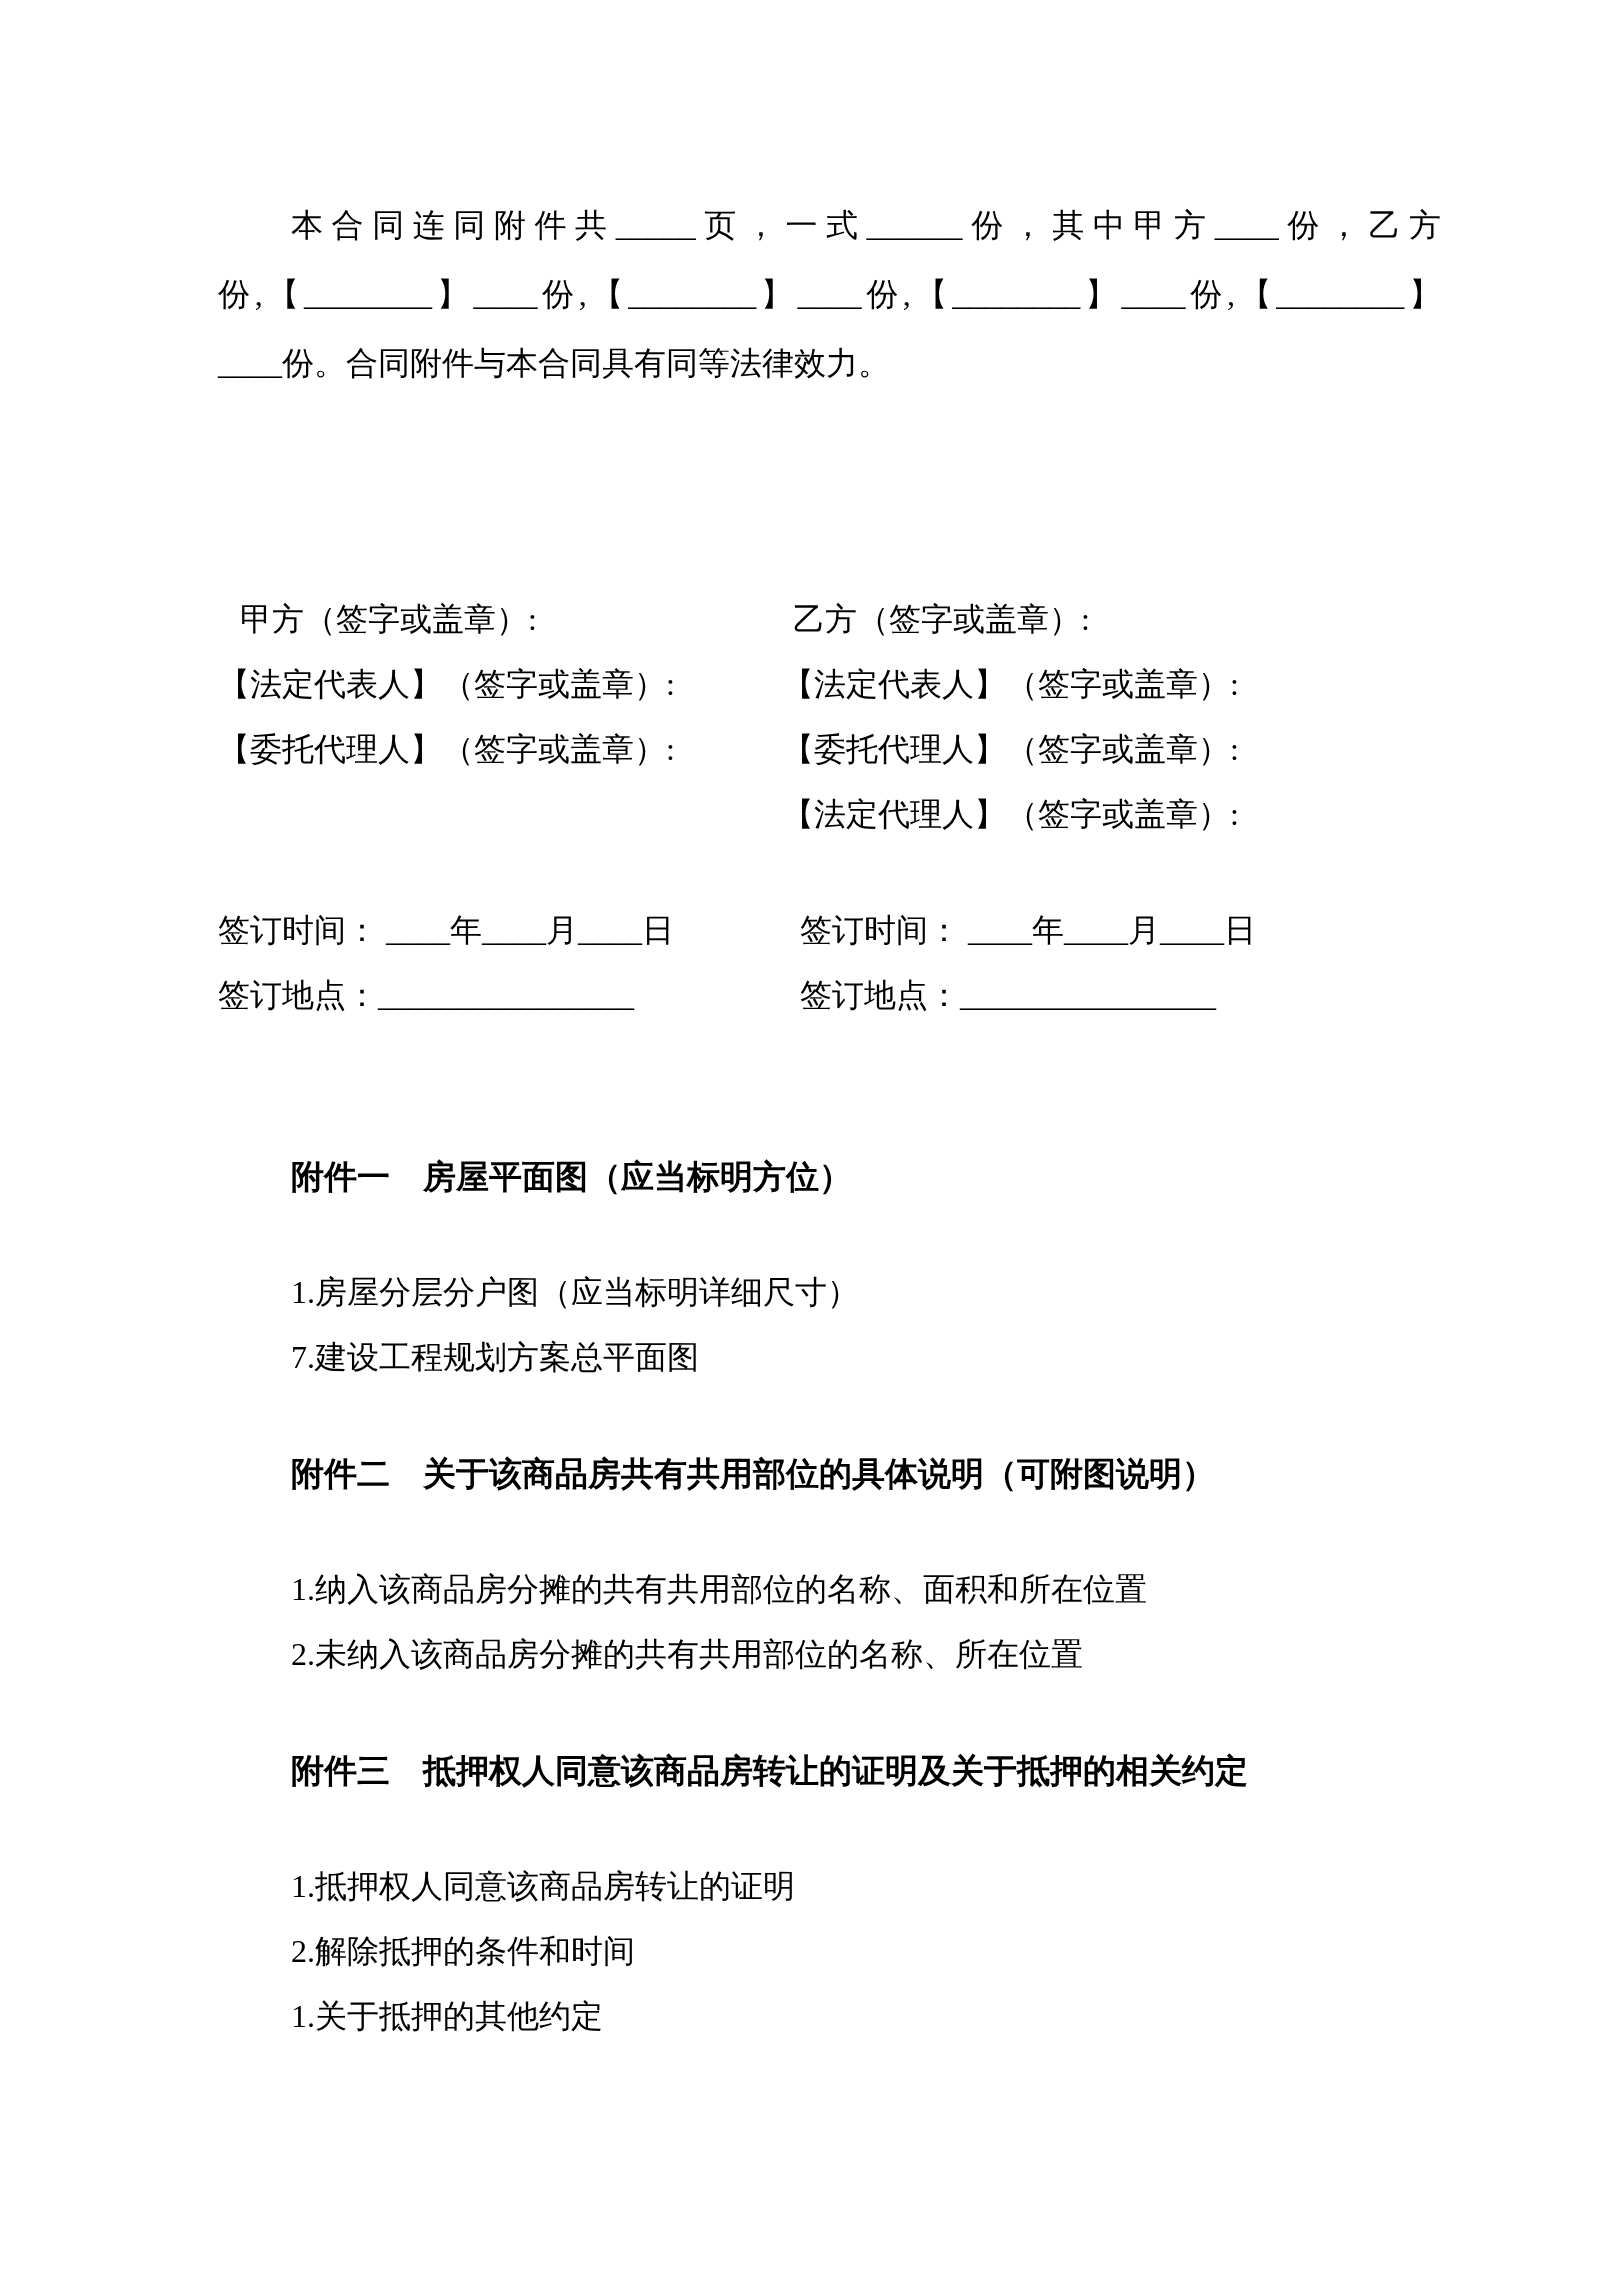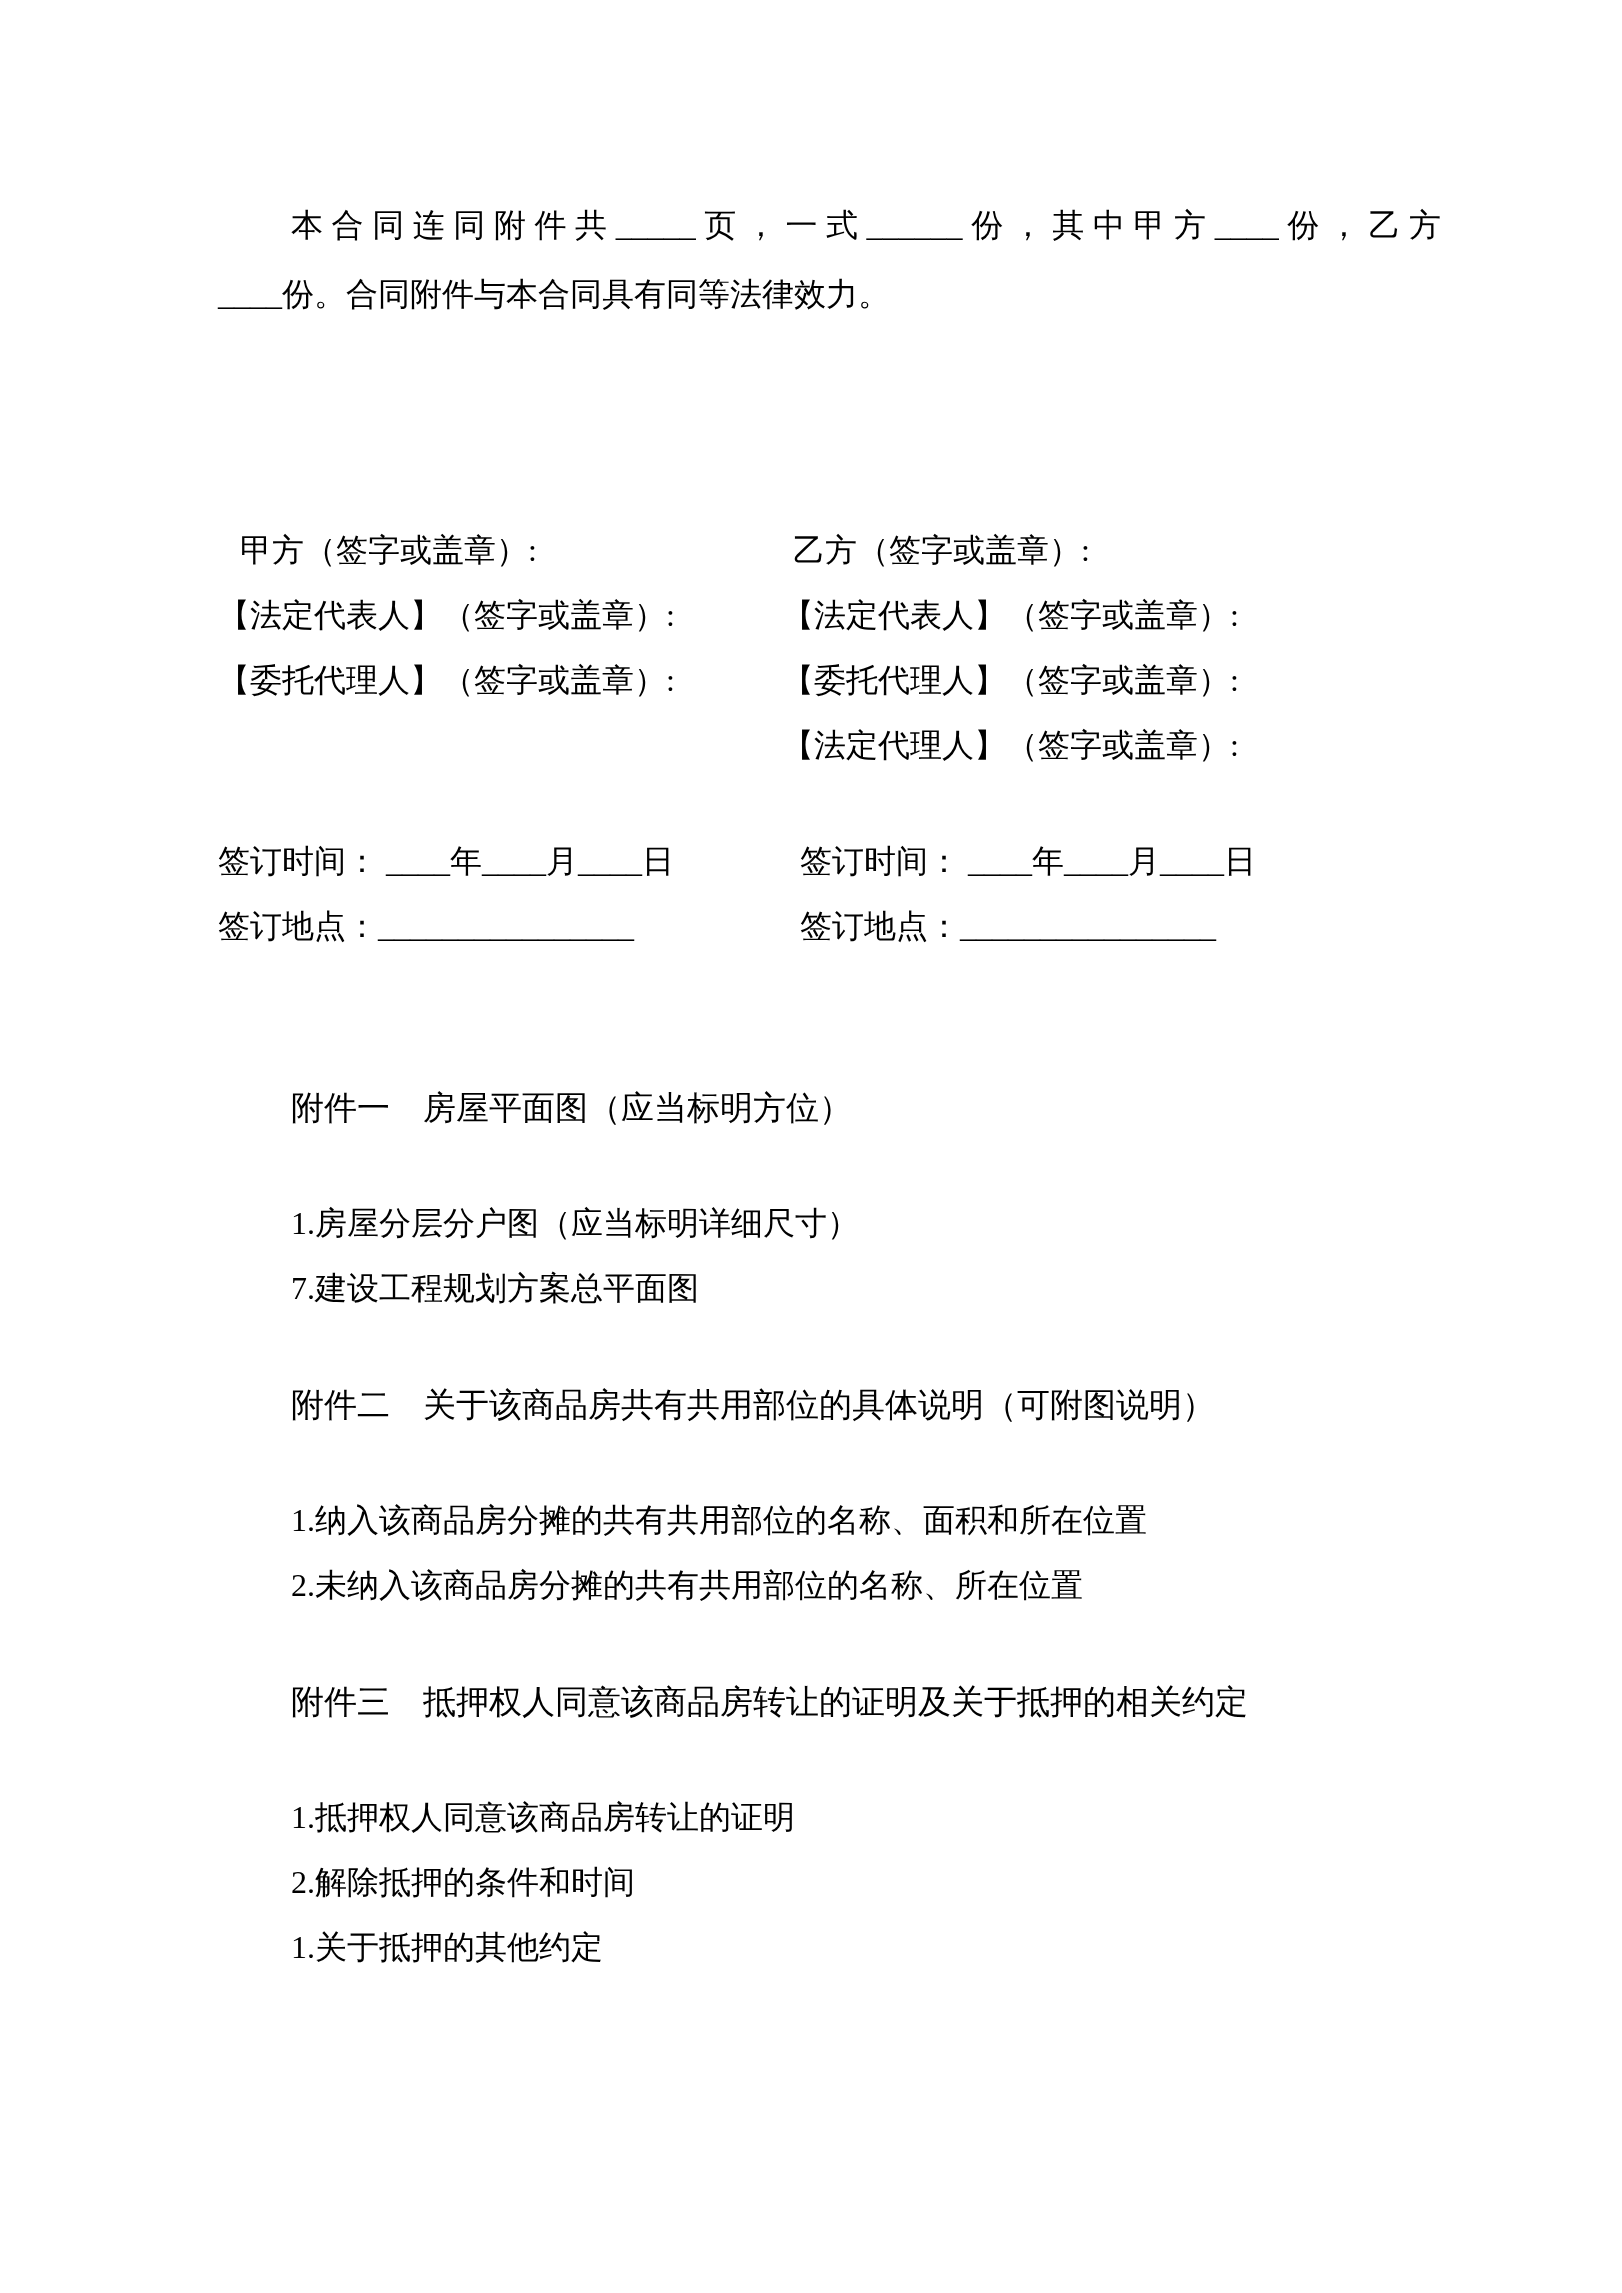--- a/index.html
+++ b/index.html
@@ -29,21 +29,21 @@
   .sig { margin-top: 189px; }
   .head-a { padding-left: 22px; }
   .head-b { padding-left: 11px; }
   .signing { margin-top: 51px; align-items: flex-end; }
   .signing .col-right { padding-left: 18px; }
 
   
   .attachments { margin-top: 116px; padding-left: 73px; }
   .att-title {
     font-family: "Liberation Sans", "DejaVu Sans", sans-serif;
-    font-weight: normal;
+    font-weight: bold;
     font-size: 33px;
     line-height: 65px;
     white-space: nowrap;
   }
   .att-title + .att-items { margin-top: 51px; }
   .att-items + .att-title { margin-top: 51px; }
   .att-items .item { line-height: 65px; white-space: nowrap; }
 
   
   .pageno {
@@ -56,20 +56,21 @@
     line-height: 29px;
   }
 </style>
 </head>
 <body>
 
 <div class="page">
 
   <section class="intro">
     <p class="line indent justify">本合同连同附件共_____页，一式______份，其中甲方____份，乙方</p>
+    <p class="line justify">份,【________】____份,【________】____份,【________】____份,【________】</p>
     <p class="line">____份。合同附件与本合同具有同等法律效力。</p>
   </section>
 
   <section class="cols sig">
     <div class="col-left">
       <p class="sline head-a">甲方（签字或盖章）:</p>
       <p class="sline">【法定代表人】（签字或盖章）:</p>
       <p class="sline">【委托代理人】（签字或盖章）:</p>
     </div>
     <div class="col-right">

